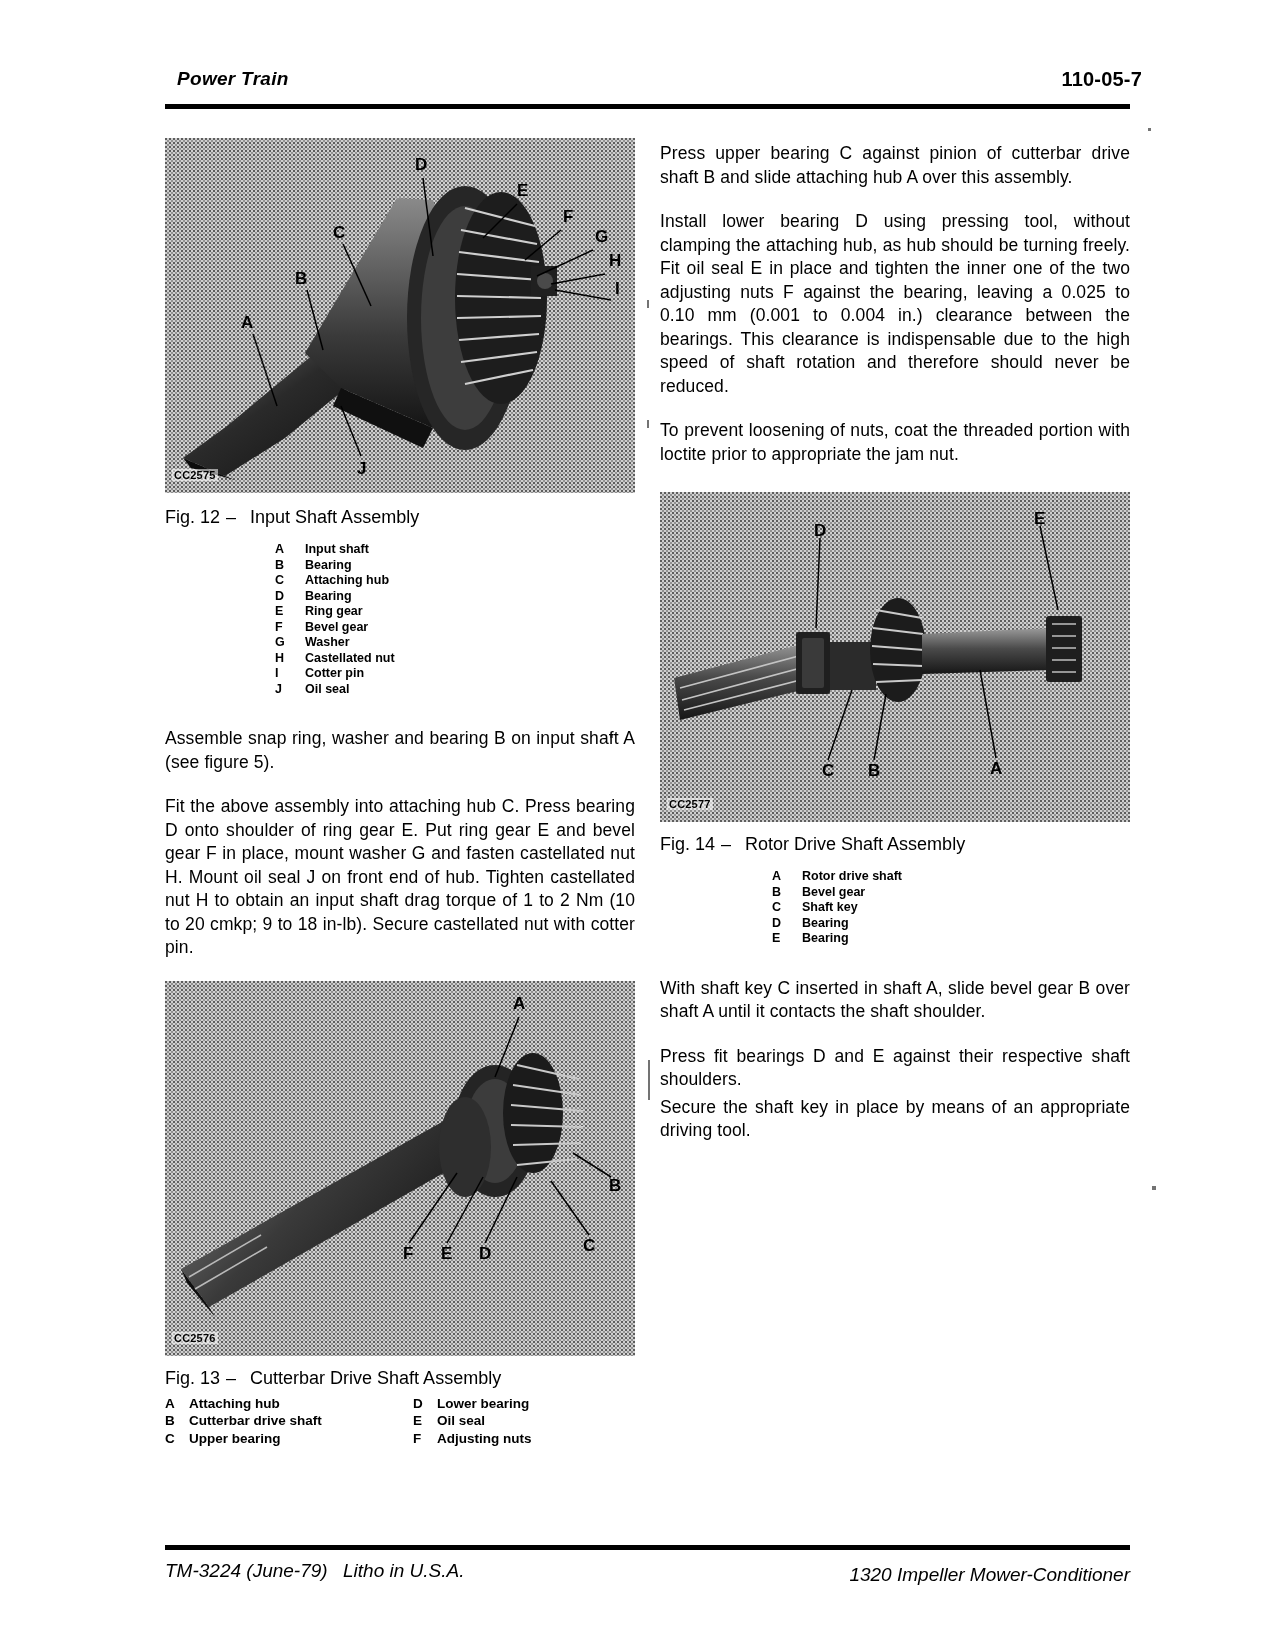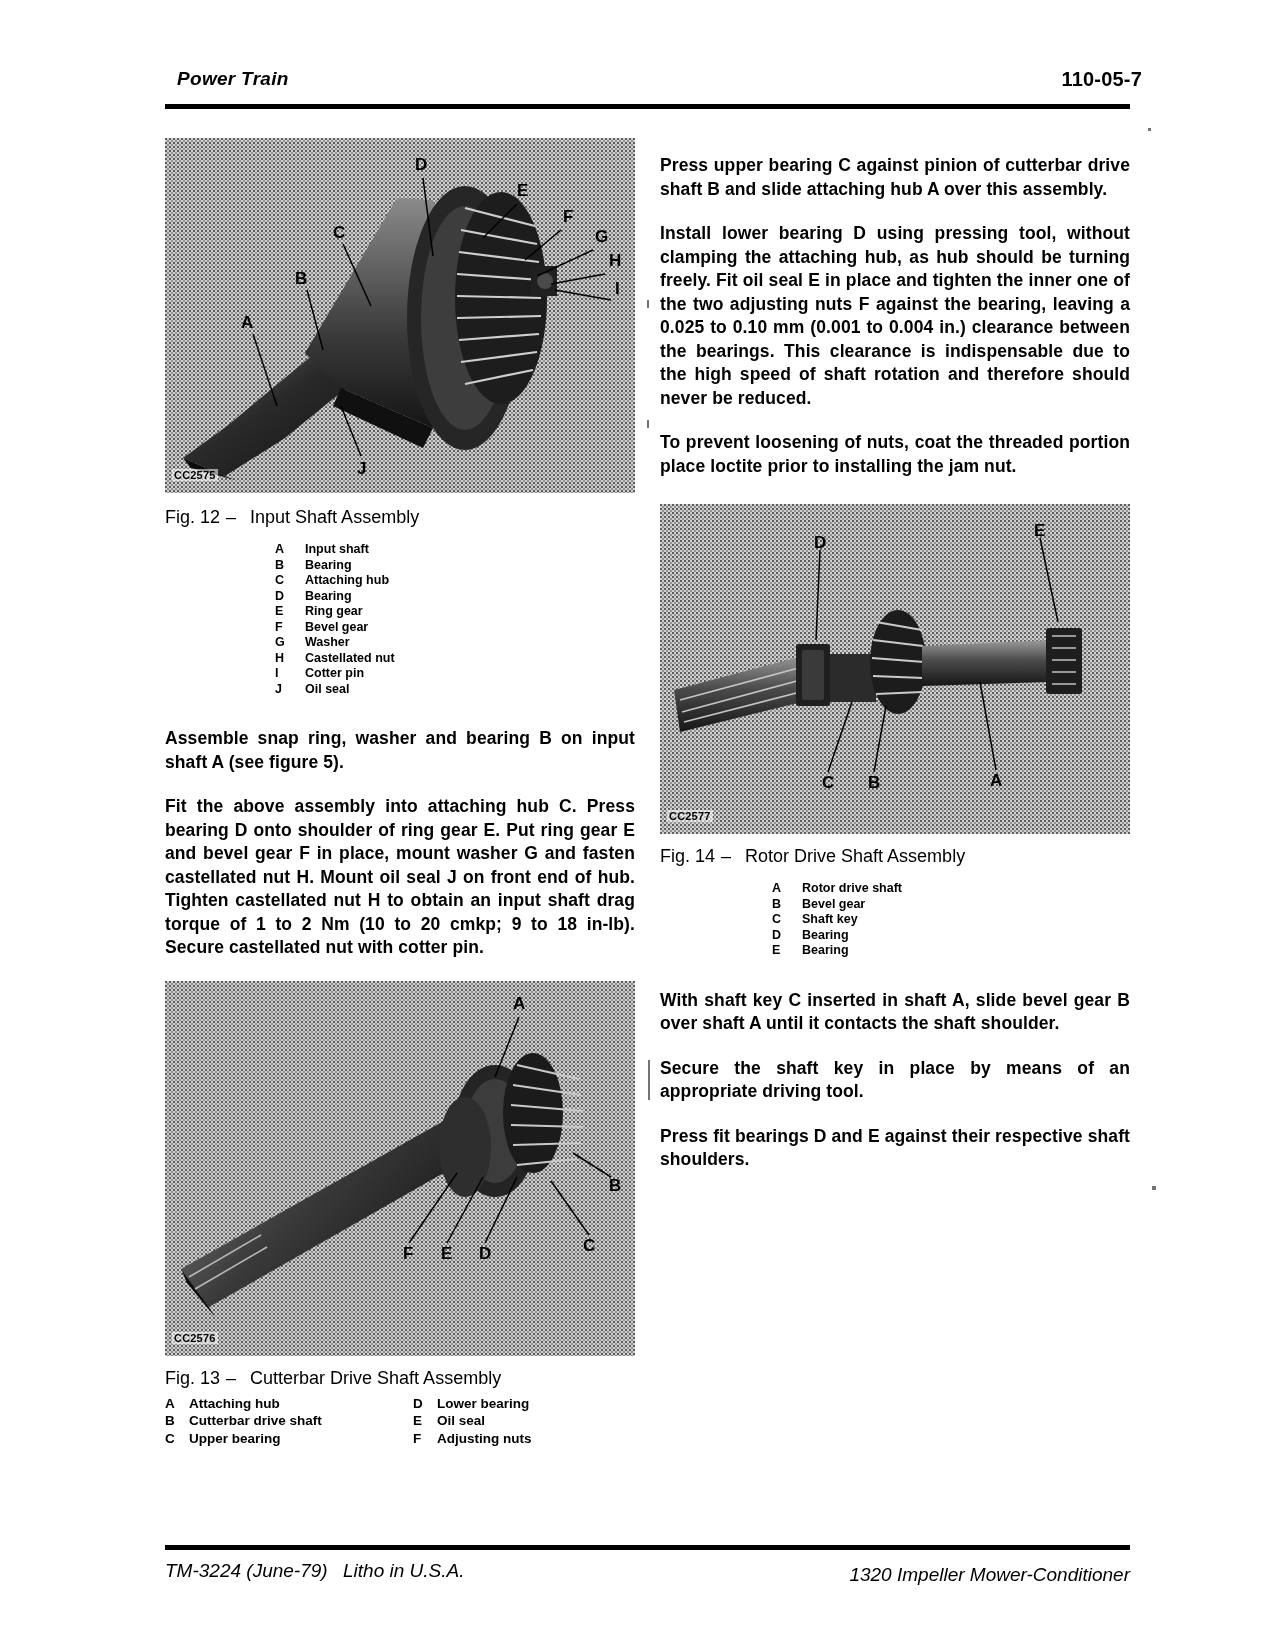--- a/index.html
+++ b/index.html
@@ -84,23 +84,22 @@
     font-size: 19px;
     font-weight: bold;
     letter-spacing: 0.4px;
     margin: 0 0 16px 0;
   }
 
   p.body {
     font-size: 17.5px;
     line-height: 23.5px;
     text-align: justify;
-    margin: 16px 0 21px 0;
+    margin: 4px 0 21px 0;
     letter-spacing: 0.1px;
-    font-weight: bold;
   }
   p.body.last { margin-bottom: 0; }
 
   
   .photo {
     position: relative;
     background-color: #cfcfcf;
     background-image:
       radial-gradient(circle at 1px 1px, rgba(0,0,0,0.55) 0.9px, transparent 1.2px),
       radial-gradient(circle at 3px 3px, rgba(0,0,0,0.30) 0.7px, transparent 1.1px);
@@ -433,21 +432,21 @@
           </div>
       </div>
     </div>
 
   </div>
 
   <div class="col-right">
 
     <p class="body">Press upper bearing C against pinion of cutterbar drive shaft B and slide attaching hub A over this assembly.</p>
     <p class="body">Install lower bearing D using pressing tool, without clamping the attaching hub, as hub should be turning freely. Fit oil seal E in place and tighten the inner one of the two adjusting nuts F against the bearing, leaving a 0.025 to 0.10 mm (0.001 to 0.004 in.) clearance between the bearings. This clearance is indispensable due to the high speed of shaft rotation and therefore should never be reduced.</p>
-    <p class="body" style="margin-bottom:26px;">To prevent loosening of nuts, coat the threaded portion place loctite prior to installing the jam nut.</p>
+    <p class="body" style="margin-bottom:26px;">To prevent loosening of nuts, coat the threaded portion with loctite prior to appropriate the jam nut.</p>
 
     <div class="photo" id="fig14-photo">
       <svg class="leaders" viewBox="0 0 470 330" preserveAspectRatio="none">
         <defs>
           <linearGradient id="g14a" x1="0" y1="0" x2="0" y2="1">
             <stop offset="0%" stop-color="#9a9a9a"></stop>
             <stop offset="45%" stop-color="#4a4a4a"></stop>
             <stop offset="100%" stop-color="#161616"></stop>
           </linearGradient>
         </defs>
@@ -521,22 +520,22 @@
           <span class="key">D</span>
           <span class="val">Bearing</span>
         </div>
       <div class="row">
           <span class="key">E</span>
           <span class="val">Bearing</span>
         </div>
     </div>
 
     <p class="body" style="margin-top:30px;">With shaft key C inserted in shaft A, slide bevel gear B over shaft A until it contacts the shaft shoulder.</p>
+    <p class="body last">Press fit bearings D and E against their respective shaft shoulders.</p>
     <p class="body">Secure the shaft key in place by means of an appropriate driving tool.</p>
-    <p class="body last">Press fit bearings D and E against their respective shaft shoulders.</p>
 
   </div>
 
   <div class="rule-bottom"></div>
   <div class="footer">
     <span class="ft-tm">TM-3224 (June-79)</span>
     <span class="ft-litho">Litho in U.S.A.</span>
     <span class="ft-model">1320 Impeller Mower-Conditioner</span>
   </div>
 

